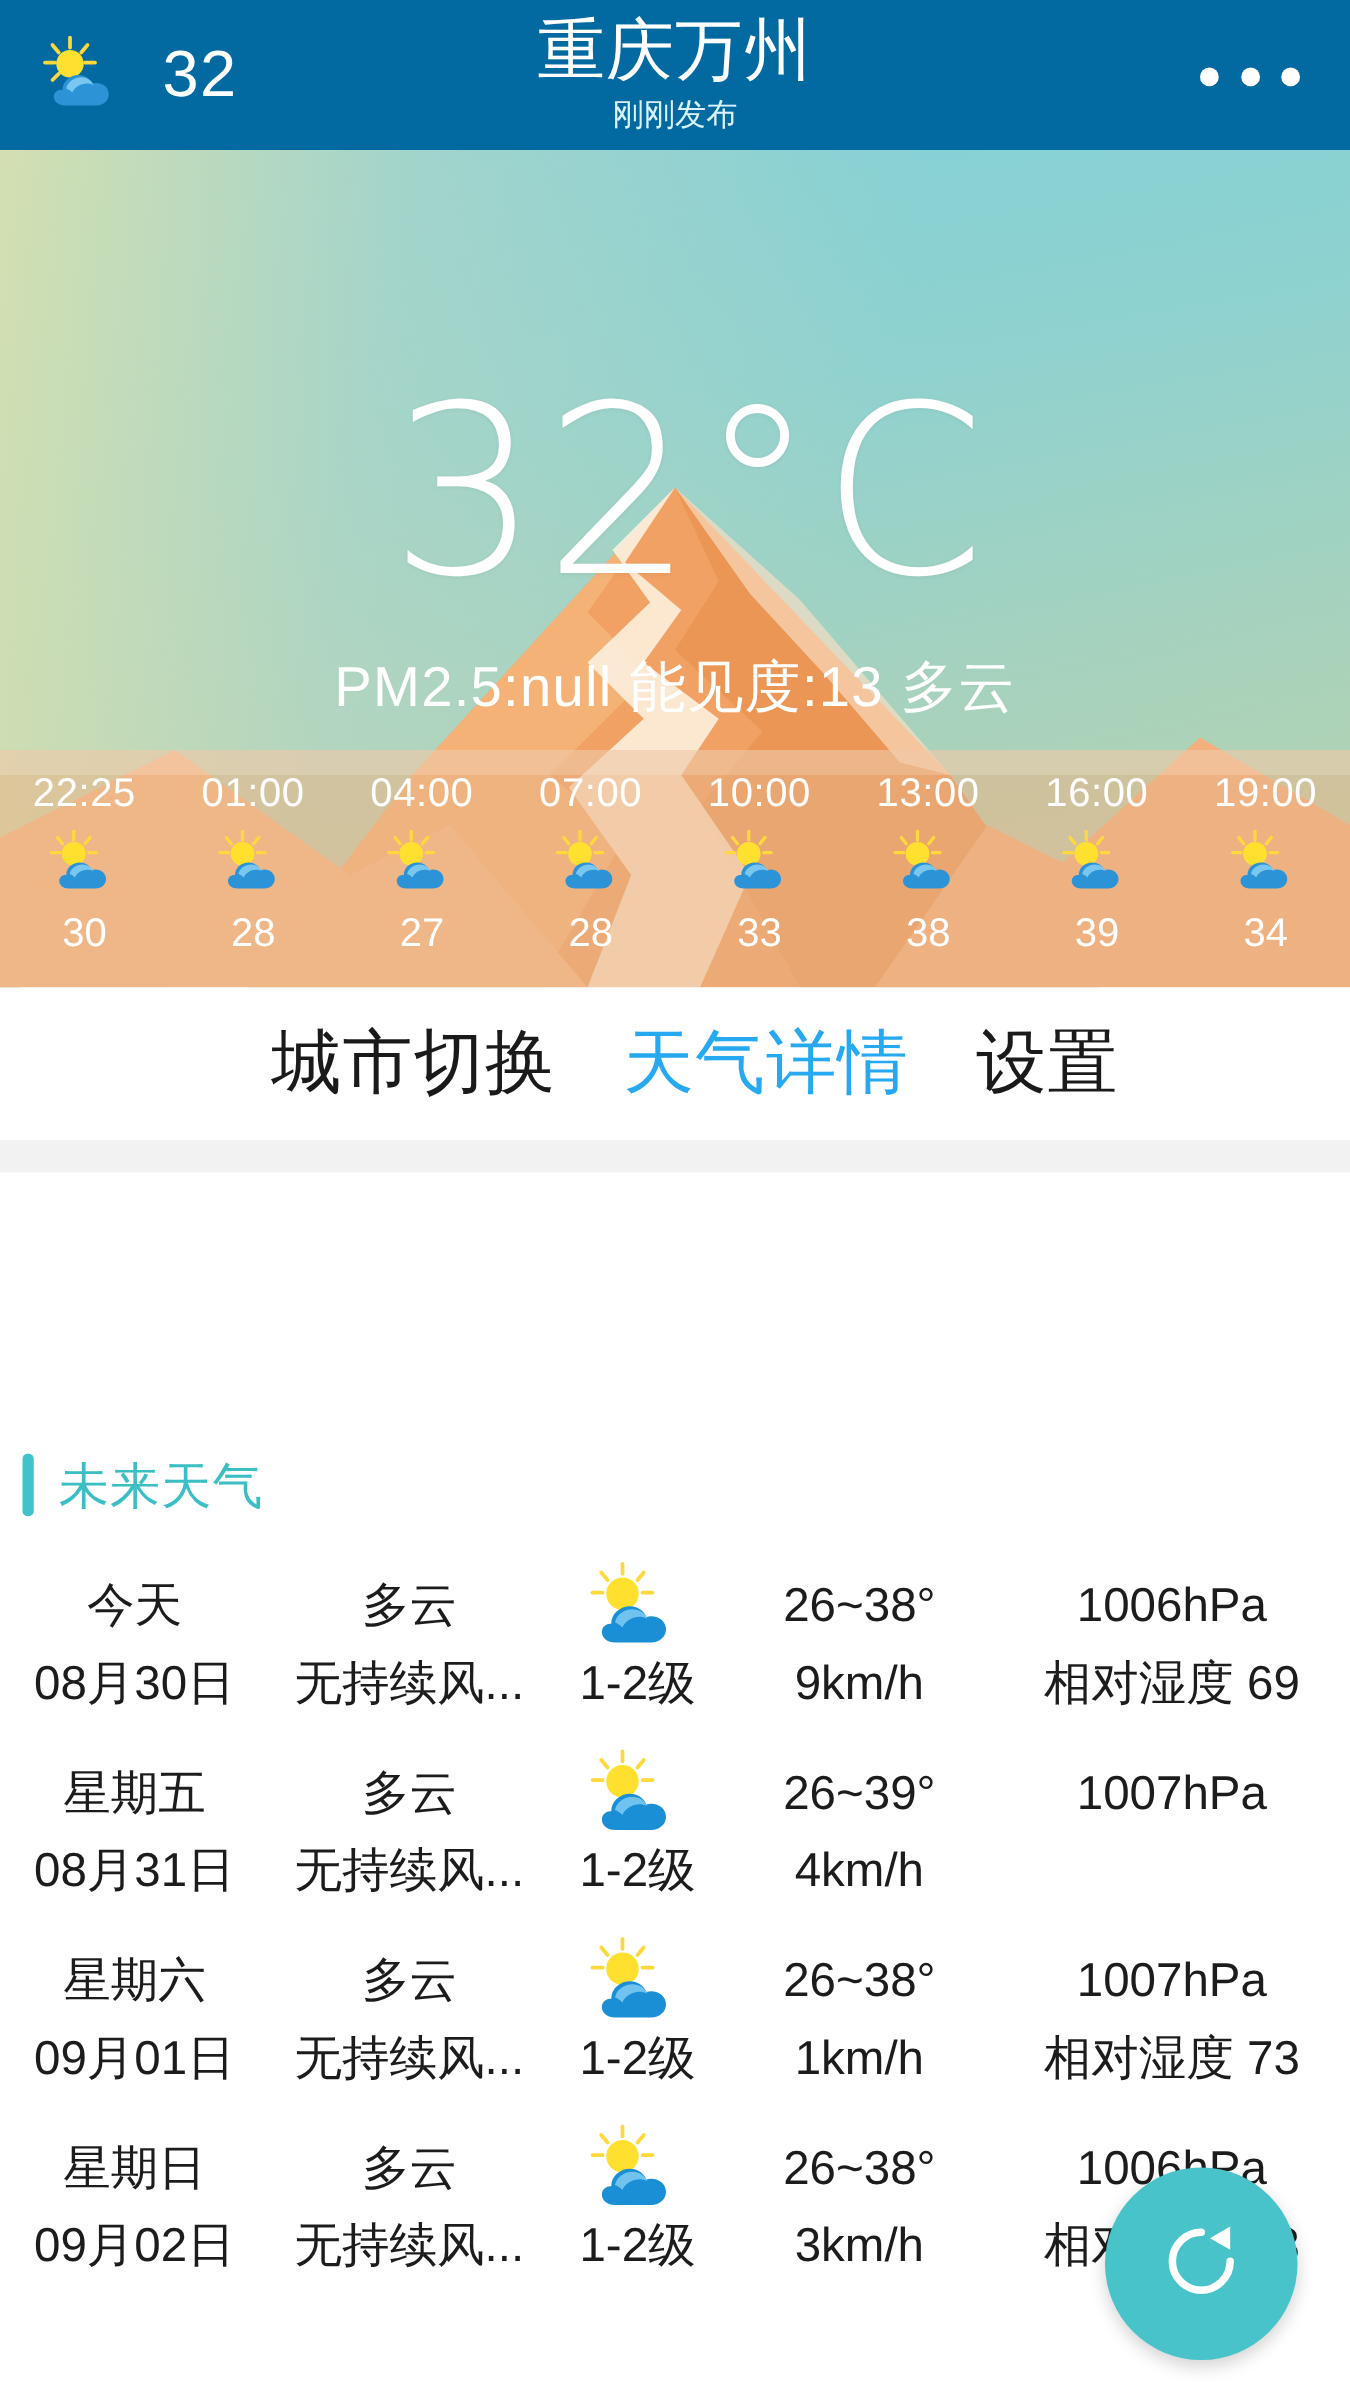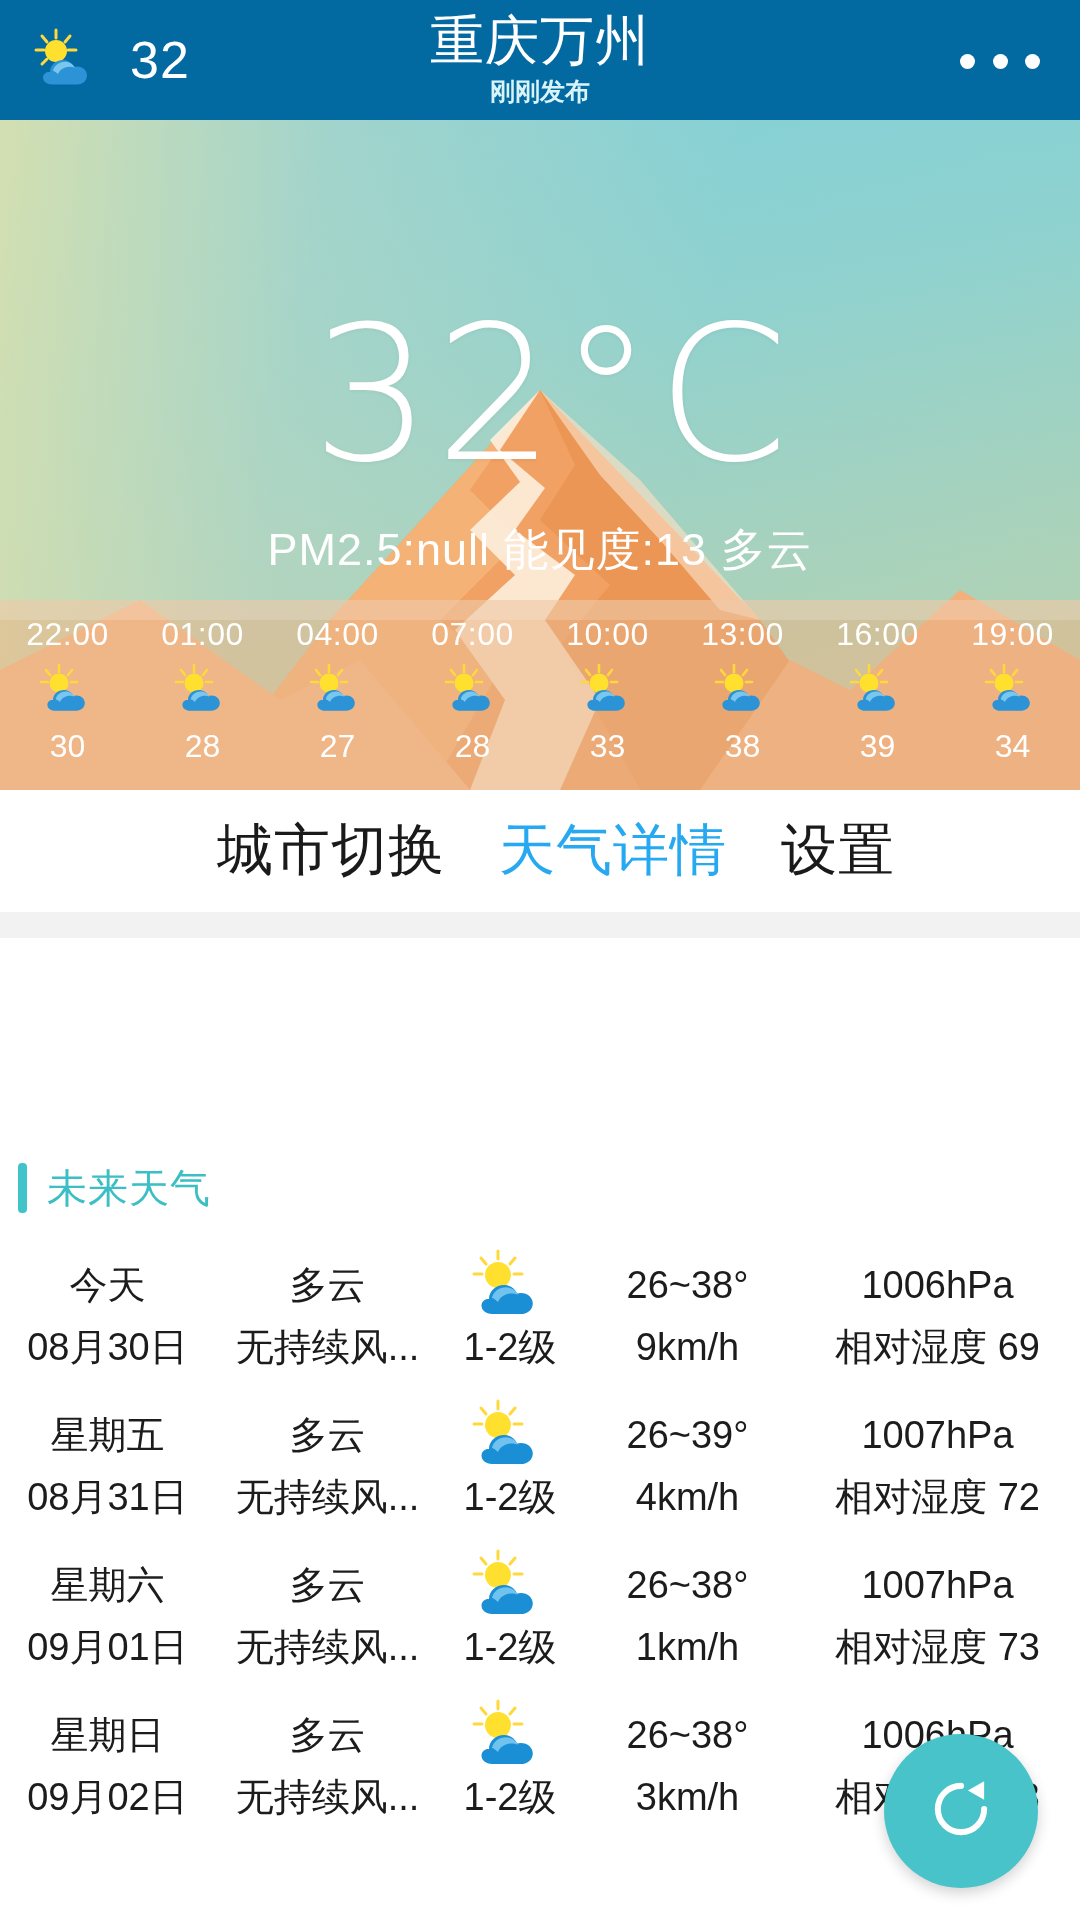--- a/index.html
+++ b/index.html
@@ -22,21 +22,21 @@
   .hdr-temp {
     color:#ffffff; font-size:52px; font-weight:400; margin-left:28px;
     letter-spacing:1px; line-height:1;
   }
   .hdr-center {
     position:absolute; left:0; right:0; top:0; height:120px;
     display:flex; flex-direction:column; align-items:center; justify-content:center;
     pointer-events:none;
   }
   .hdr-city { color:#ffffff; font-size:54px; line-height:1.05; letter-spacing:1px;}
-  .hdr-sub { color:#d8f4fa; font-size:25px; margin-top:6px;font-weight:bold; }
+  .hdr-sub { color:#d8f4fa; font-size:25px; margin-top:6px; }
   .hdr-dots {
     position:absolute; right:40px; top:46px;
     width:80px; height:30px; display:flex; align-items:center; justify-content:space-between;
   }
   .hdr-dots i { display:block; width:15px; height:15px; border-radius:50%; background:#fff; }
 
   
   .hero {
     position:absolute; top:120px; left:0; width:1080px; height:670px;
     overflow:hidden;
@@ -173,21 +173,21 @@
     <polygon points="1080,420 1080,290 960,220 850,320 790,290 700,420" fill="#f3b07d"></polygon>
     <rect x="0" y="230" width="1080" height="190" fill="#eab487" opacity="0.55"></rect>
     <rect x="0" y="230" width="1080" height="20" fill="#ffffff" opacity="0.18"></rect>
   </svg>
 
   <div class="hero-temp">32°C</div>
   <div class="hero-meta">PM2.5:null  能见度:13  多云</div>
 
   <div class="hourly">
     <div class="hour-col">
-      <span class="hour-time">22:00</span>
+      <span class="hour-time">22:25</span>
       <span class="hour-ico">
         <svg viewBox="0 0 62 52" width="62" height="52">
           <g stroke="#ffd83b" stroke-width="2.6" stroke-linecap="round">
             <line x1="22" y1="1" x2="22" y2="8"></line>
               <line x1="9" y1="6" x2="13" y2="11"></line>
             <line x1="35" y1="6" x2="31" y2="11"></line>
               <line x1="4" y1="18" x2="11" y2="18"></line>
             <line x1="40" y1="18" x2="34" y2="18"></line>
           </g>
           <circle cx="22" cy="19" r="9.5" fill="#ffe02e"></circle>
@@ -396,21 +396,20 @@
         </span>
       </span>
       <span class="c c-temp">26~39°</span>
       <span class="c c-pres">1007hPa</span>
     </div>
     <div class="line l2">
       <span class="c c-day">08月31日</span>
       <span class="c c-cond">无持续风...</span>
       <span class="c c-ico">1-2级</span>
       <span class="c c-temp">4km/h</span>
-      <span class="c c-pres">相对湿度 72</span>
     </div>
   </div>
 
   <div class="row">
     <div class="line l1">
       <span class="c c-day">星期六</span>
       <span class="c c-cond">多云</span>
       <span class="c c-ico">
         <span class="day-ico">
           <svg viewBox="0 0 86 72" width="86" height="72">

